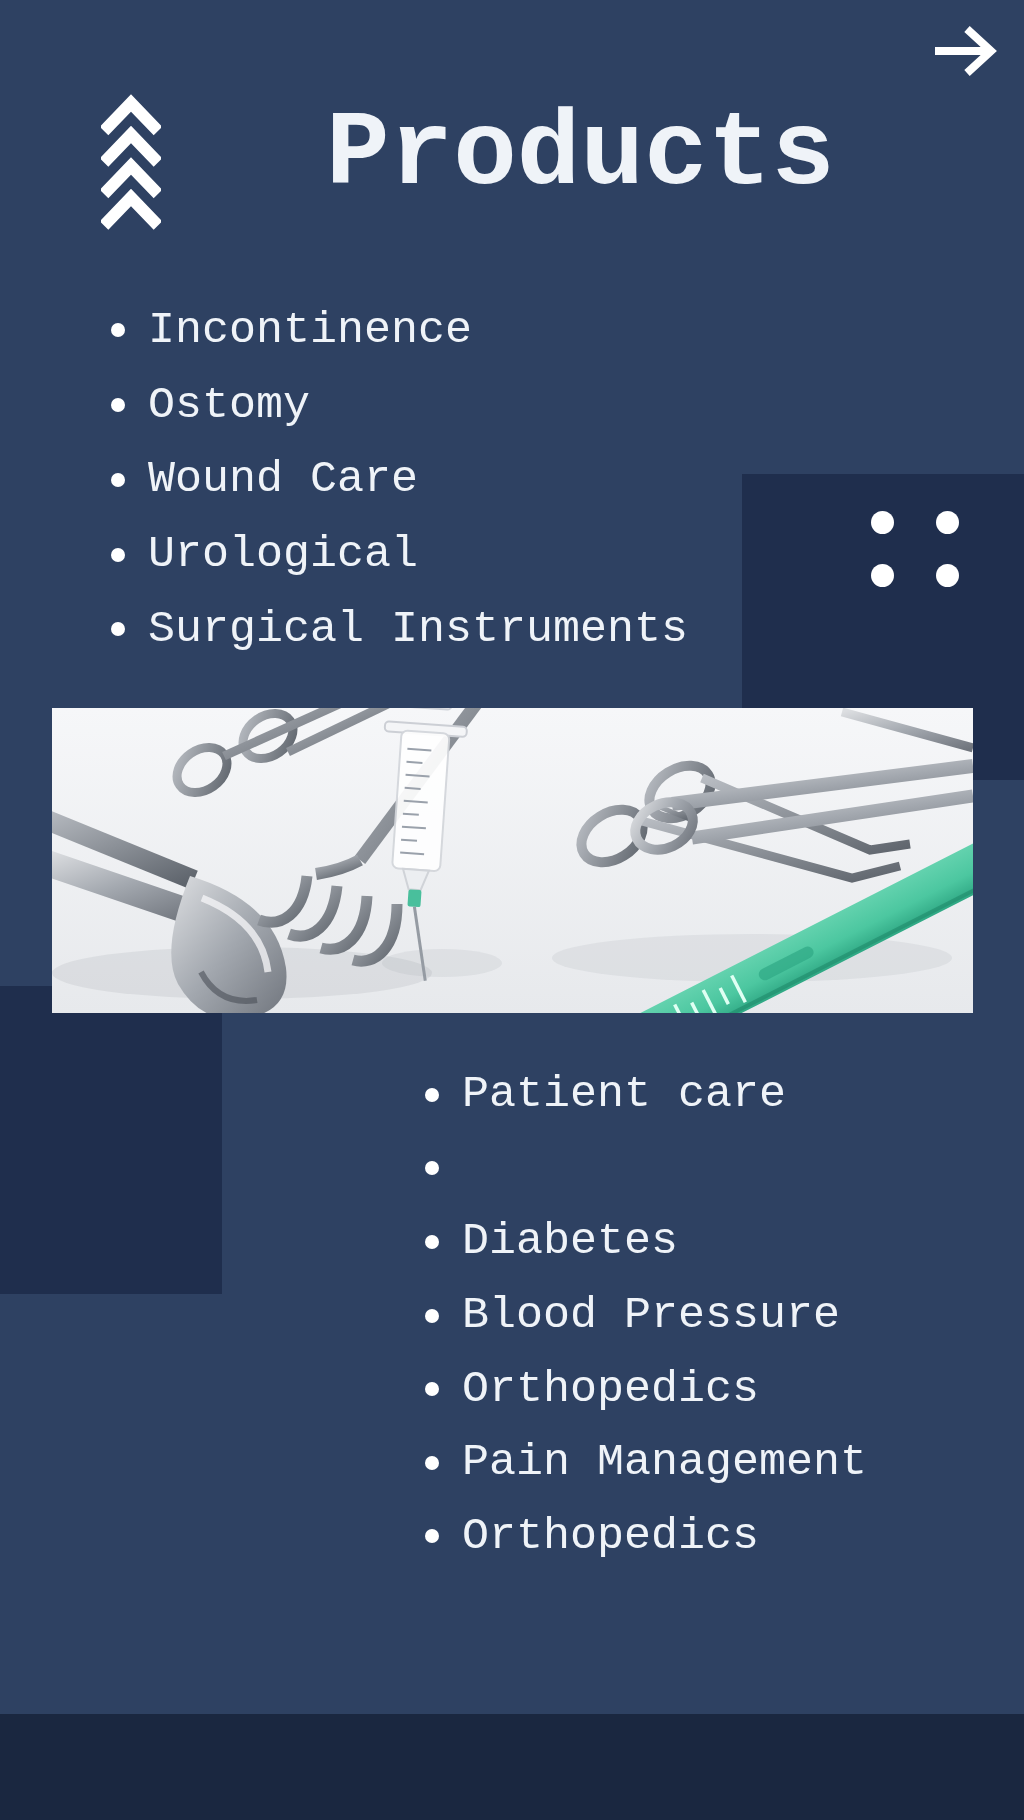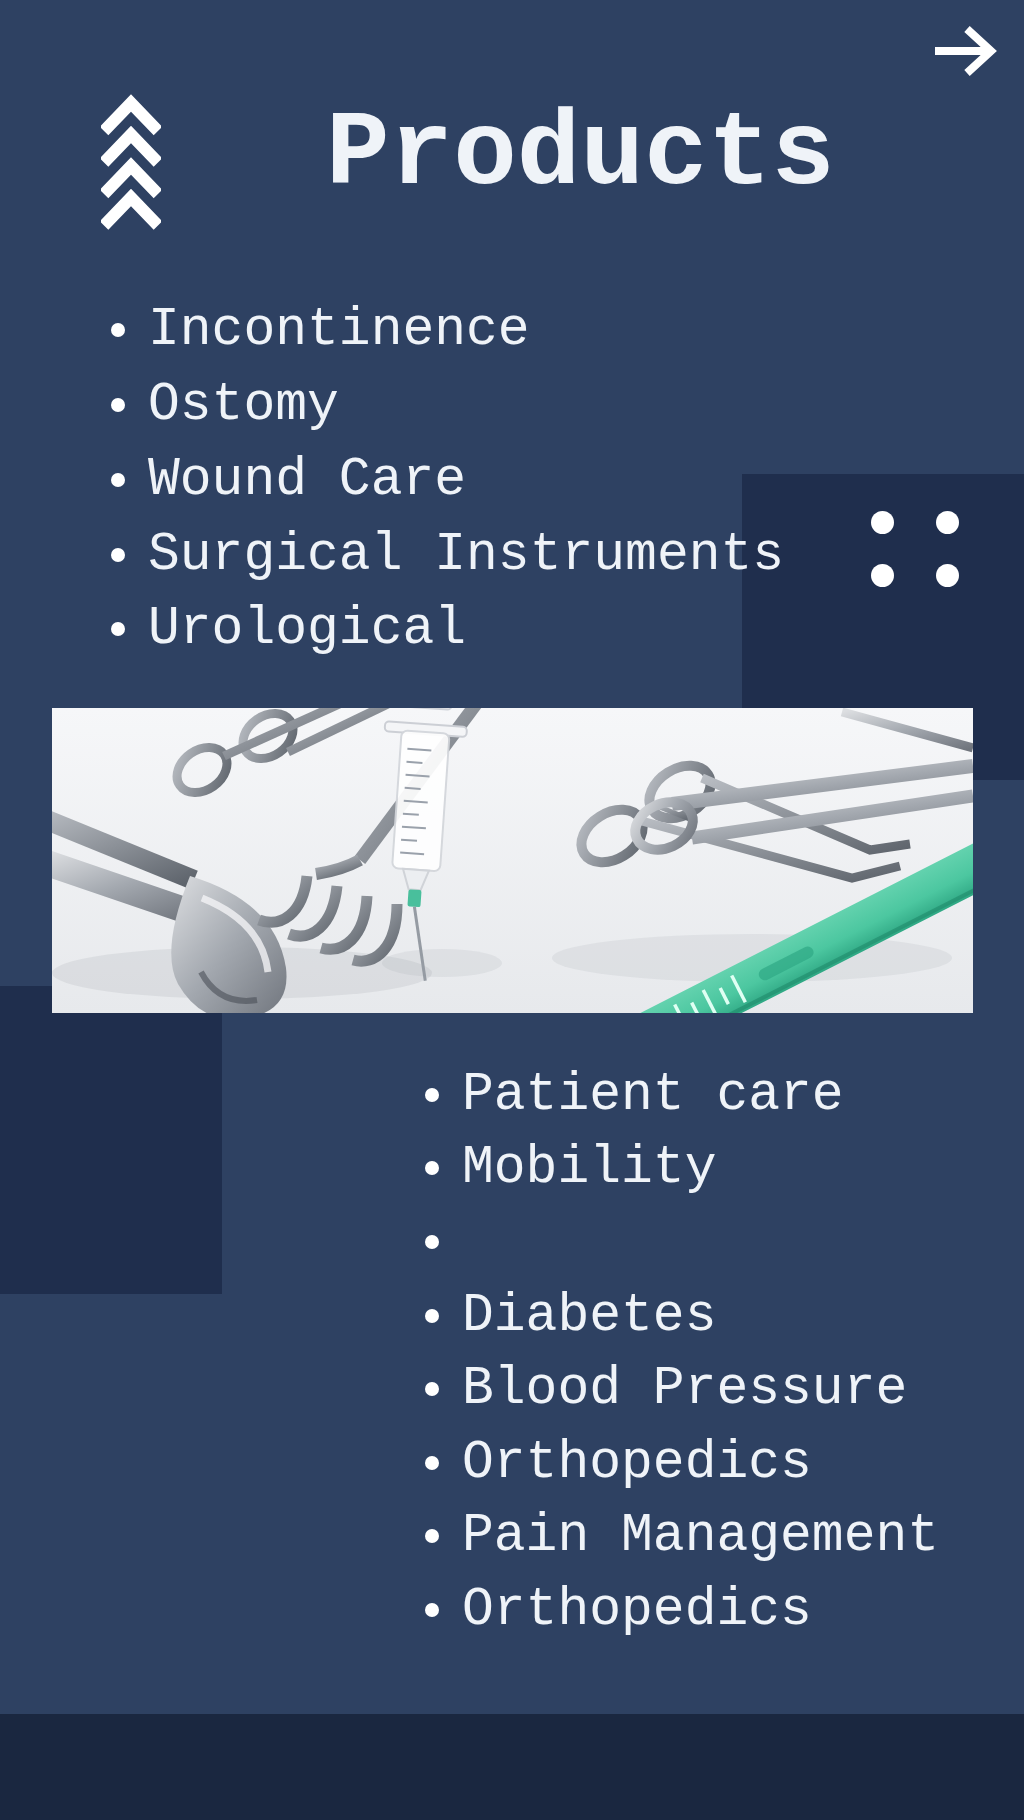--- a/index.html
+++ b/index.html
@@ -17,21 +17,21 @@
   .arrow{position:absolute;left:934px;top:26px;width:64px;height:50px;cursor:pointer;}
   .chevrons{position:absolute;left:101px;top:83px;width:60px;height:155px;}
 
   .title{
     position:absolute;left:326px;top:102px;margin:0;
     font-size:106px;line-height:1;font-weight:700;letter-spacing:0px;
     color:var(--text,#EFF3F8);
   }
 
   .list{list-style:none;margin:0;padding:0;position:absolute;color:var(--text,#EFF3F8);}
-  .list .item{position:relative;display:flex;align-items:center;padding-left:48px;font-size:53px;}
+  .list .item{position:relative;display:flex;align-items:center;padding-left:48px;font-size:45px;}
   .list-left{left:100px;top:293px;}
   .list-left .item{height:74.75px;}
   .list-right{left:414px;top:1058px;}
   .list-right .item{height:73.6px;}
   .bullet{
     position:absolute;left:11px;top:50%;margin-top:-7px;width:14px;height:14px;border-radius:50%;
     background:#FFFFFF;
   }
   .label{white-space:nowrap;}
 
@@ -78,25 +78,25 @@
       <li class="item">
         <span class="bullet"></span>
         <span class="label">Ostomy</span>
       </li>
       <li class="item">
         <span class="bullet"></span>
         <span class="label">Wound Care</span>
       </li>
       <li class="item">
         <span class="bullet"></span>
+        <span class="label">Urological</span>
+      </li>
+      <li class="item">
+        <span class="bullet"></span>
         <span class="label">Surgical Instruments</span>
-      </li>
-      <li class="item">
-        <span class="bullet"></span>
-        <span class="label">Urological</span>
       </li>
     </ul>
 
   <div class="dots">
     <span class="dot"></span>
     <span class="dot"></span>
     <span class="dot"></span>
     <span class="dot"></span>
   </div>
 
@@ -206,24 +206,20 @@
     </svg>
   </figure>
 
   <ul class="list list-right">
       <li class="item">
         <span class="bullet"></span>
         <span class="label">Patient care</span>
       </li>
       <li class="item">
         <span class="bullet"></span>
-        <span class="label">Mobility</span>
-      </li>
-      <li class="item">
-        <span class="bullet"></span>
       </li>
       <li class="item">
         <span class="bullet"></span>
         <span class="label">Diabetes</span>
       </li>
       <li class="item">
         <span class="bullet"></span>
         <span class="label">Blood Pressure</span>
       </li>
       <li class="item">

